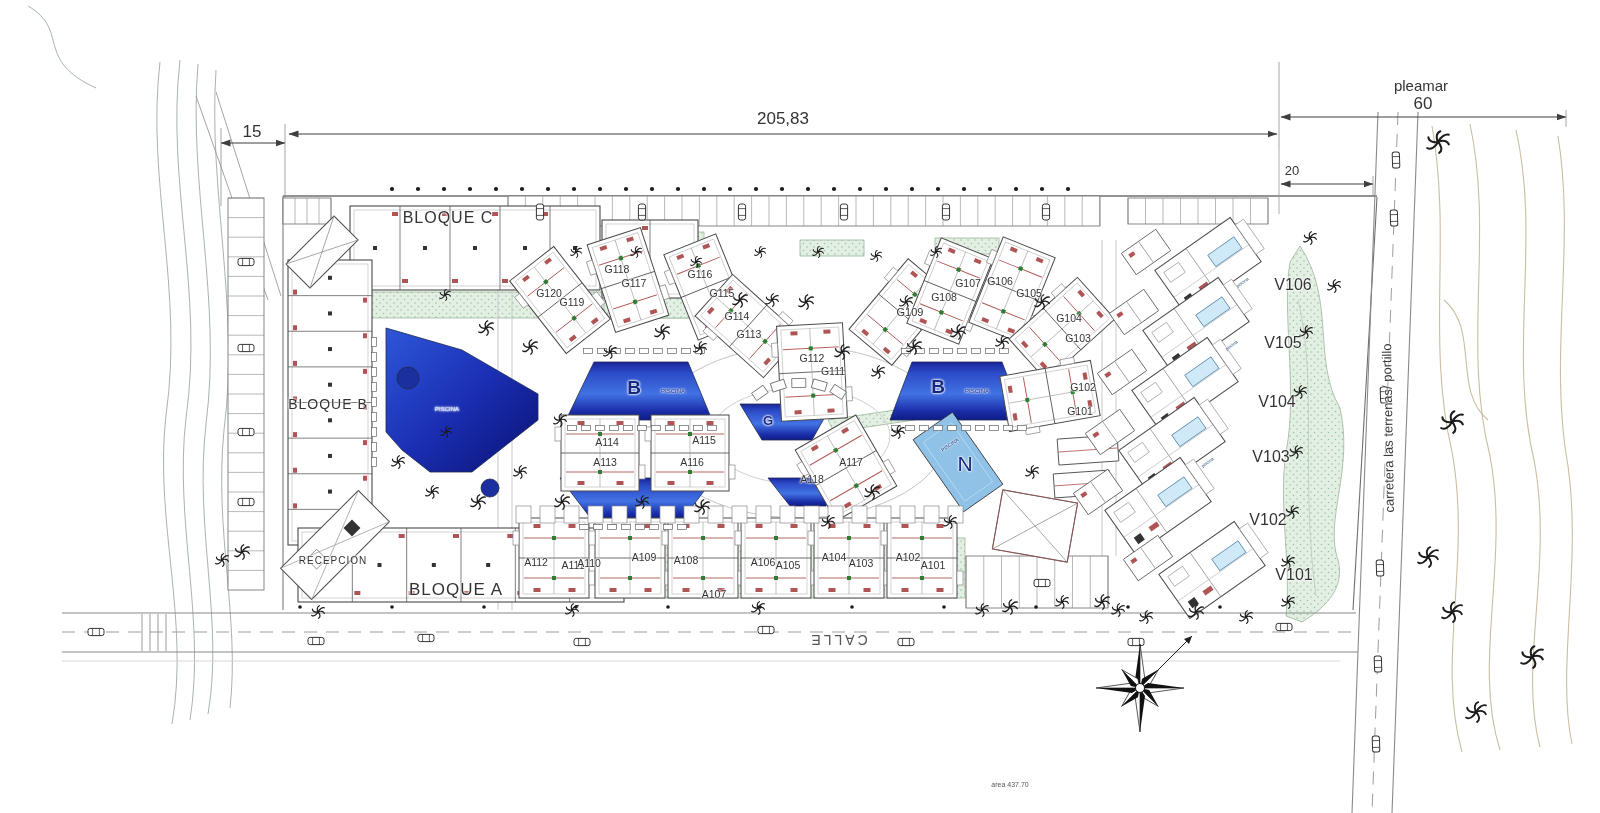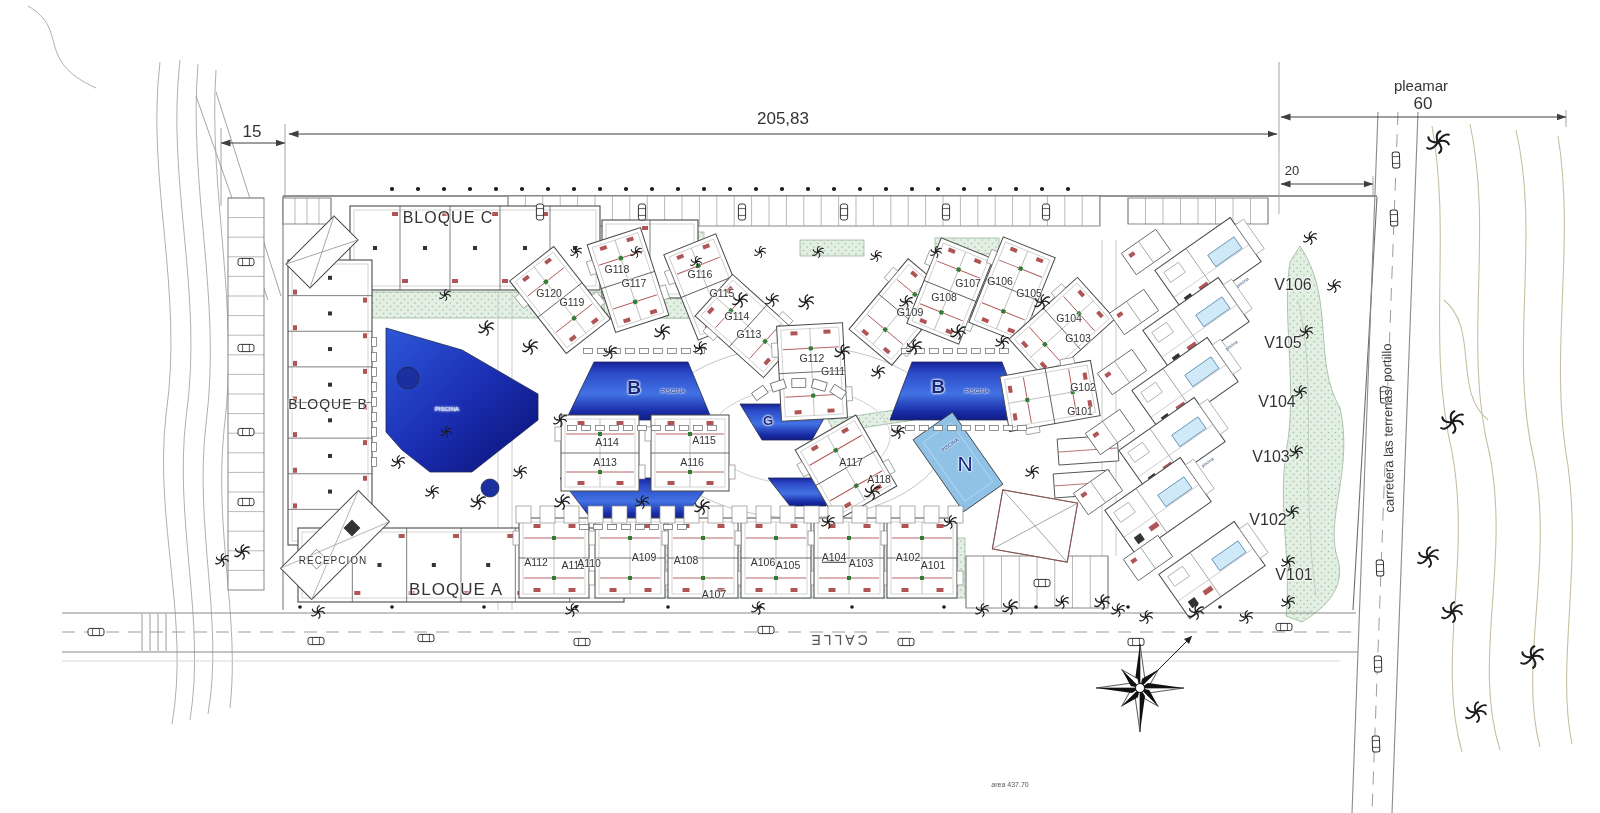--- a/index.html
+++ b/index.html
@@ -1208,30 +1208,30 @@
       <span style="left: 1029px; top: 293px; font-size: 10.5px; transform: translate(-50%, -50%);">G105</span>
       <span style="left: 1069px; top: 318px; font-size: 10.5px; transform: translate(-50%, -50%);">G104</span>
       <span style="left: 1078px; top: 338px; font-size: 10.5px; transform: translate(-50%, -50%);">G103</span>
       <span style="left: 1083px; top: 387px; font-size: 10.5px; transform: translate(-50%, -50%);">G102</span>
       <span style="left: 1080px; top: 411px; font-size: 10.5px; transform: translate(-50%, -50%);">G101</span>
       <span style="left: 607px; top: 442px; font-size: 10.5px; transform: translate(-50%, -50%);">A114</span>
       <span style="left: 605px; top: 462px; font-size: 10.5px; transform: translate(-50%, -50%);">A113</span>
       <span style="left: 690px; top: 440px; font-size: 10.5px; transform: translate(-50%, -50%); margin-left: 14px;">A115</span>
       <span style="left: 692px; top: 462px; font-size: 10.5px; transform: translate(-50%, -50%);">A116</span>
       <span style="left: 851px; top: 462px; font-size: 10.5px; transform: translate(-50%, -50%);">A117</span>
-      <span style="left: 879px; top: 479px; font-size: 10.5px; transform: translate(-50%, -50%);">A118</span>
+      <span style="left: 812px; top: 479px; font-size: 10.5px; transform: translate(-50%, -50%);">A118</span>
       <span style="left: 536px; top: 562px; font-size: 10.5px; transform: translate(-50%, -50%);">A112</span>
       <span style="left: 573px; top: 565px; font-size: 10.5px; transform: translate(-50%, -50%);">A111</span>
       <span style="left: 589px; top: 563px; font-size: 10.5px; transform: translate(-50%, -50%);">A110</span>
       <span style="left: 644px; top: 557px; font-size: 10.5px; transform: translate(-50%, -50%);">A109</span>
       <span style="left: 686px; top: 560px; font-size: 10.5px; transform: translate(-50%, -50%);">A108</span>
       <span style="left: 714px; top: 594px; font-size: 10.5px; transform: translate(-50%, -50%);">A107</span>
       <span style="left: 763px; top: 562px; font-size: 10.5px; transform: translate(-50%, -50%);">A106</span>
       <span style="left: 788px; top: 565px; font-size: 10.5px; transform: translate(-50%, -50%);">A105</span>
-      <span style="left: 834px; top: 557px; font-size: 10.5px; transform: translate(-50%, -50%); text-decoration: underline;">A104</span>
+      <span style="left: 834px; top: 557px; font-size: 10.5px; transform: translate(-50%, -50%);">A104</span>
       <span style="left: 861px; top: 563px; font-size: 10.5px; transform: translate(-50%, -50%);">A103</span>
       <span style="left: 908px; top: 557px; font-size: 10.5px; transform: translate(-50%, -50%);">A102</span>
       <span style="left: 933px; top: 565px; font-size: 10.5px; transform: translate(-50%, -50%);">A101</span>
       <span style="left: 1293px; top: 285px; font-size: 16px; transform: translate(-50%, -50%);">V106</span>
       <span style="left: 1283px; top: 343px; font-size: 16px; transform: translate(-50%, -50%);">V105</span>
       <span style="left: 1277px; top: 402px; font-size: 16px; transform: translate(-50%, -50%);">V104</span>
       <span style="left: 1271px; top: 457px; font-size: 16px; transform: translate(-50%, -50%);">V103</span>
       <span style="left: 1268px; top: 520px; font-size: 16px; transform: translate(-50%, -50%);">V102</span>
       <span style="left: 1294px; top: 575px; font-size: 16px; transform: translate(-50%, -50%);">V101</span>
       <span style="left: 634px; top: 387px; font-size: 19px; transform: translate(-50%, -50%); color: rgb(22, 39, 126); font-weight: bold;">B</span>

